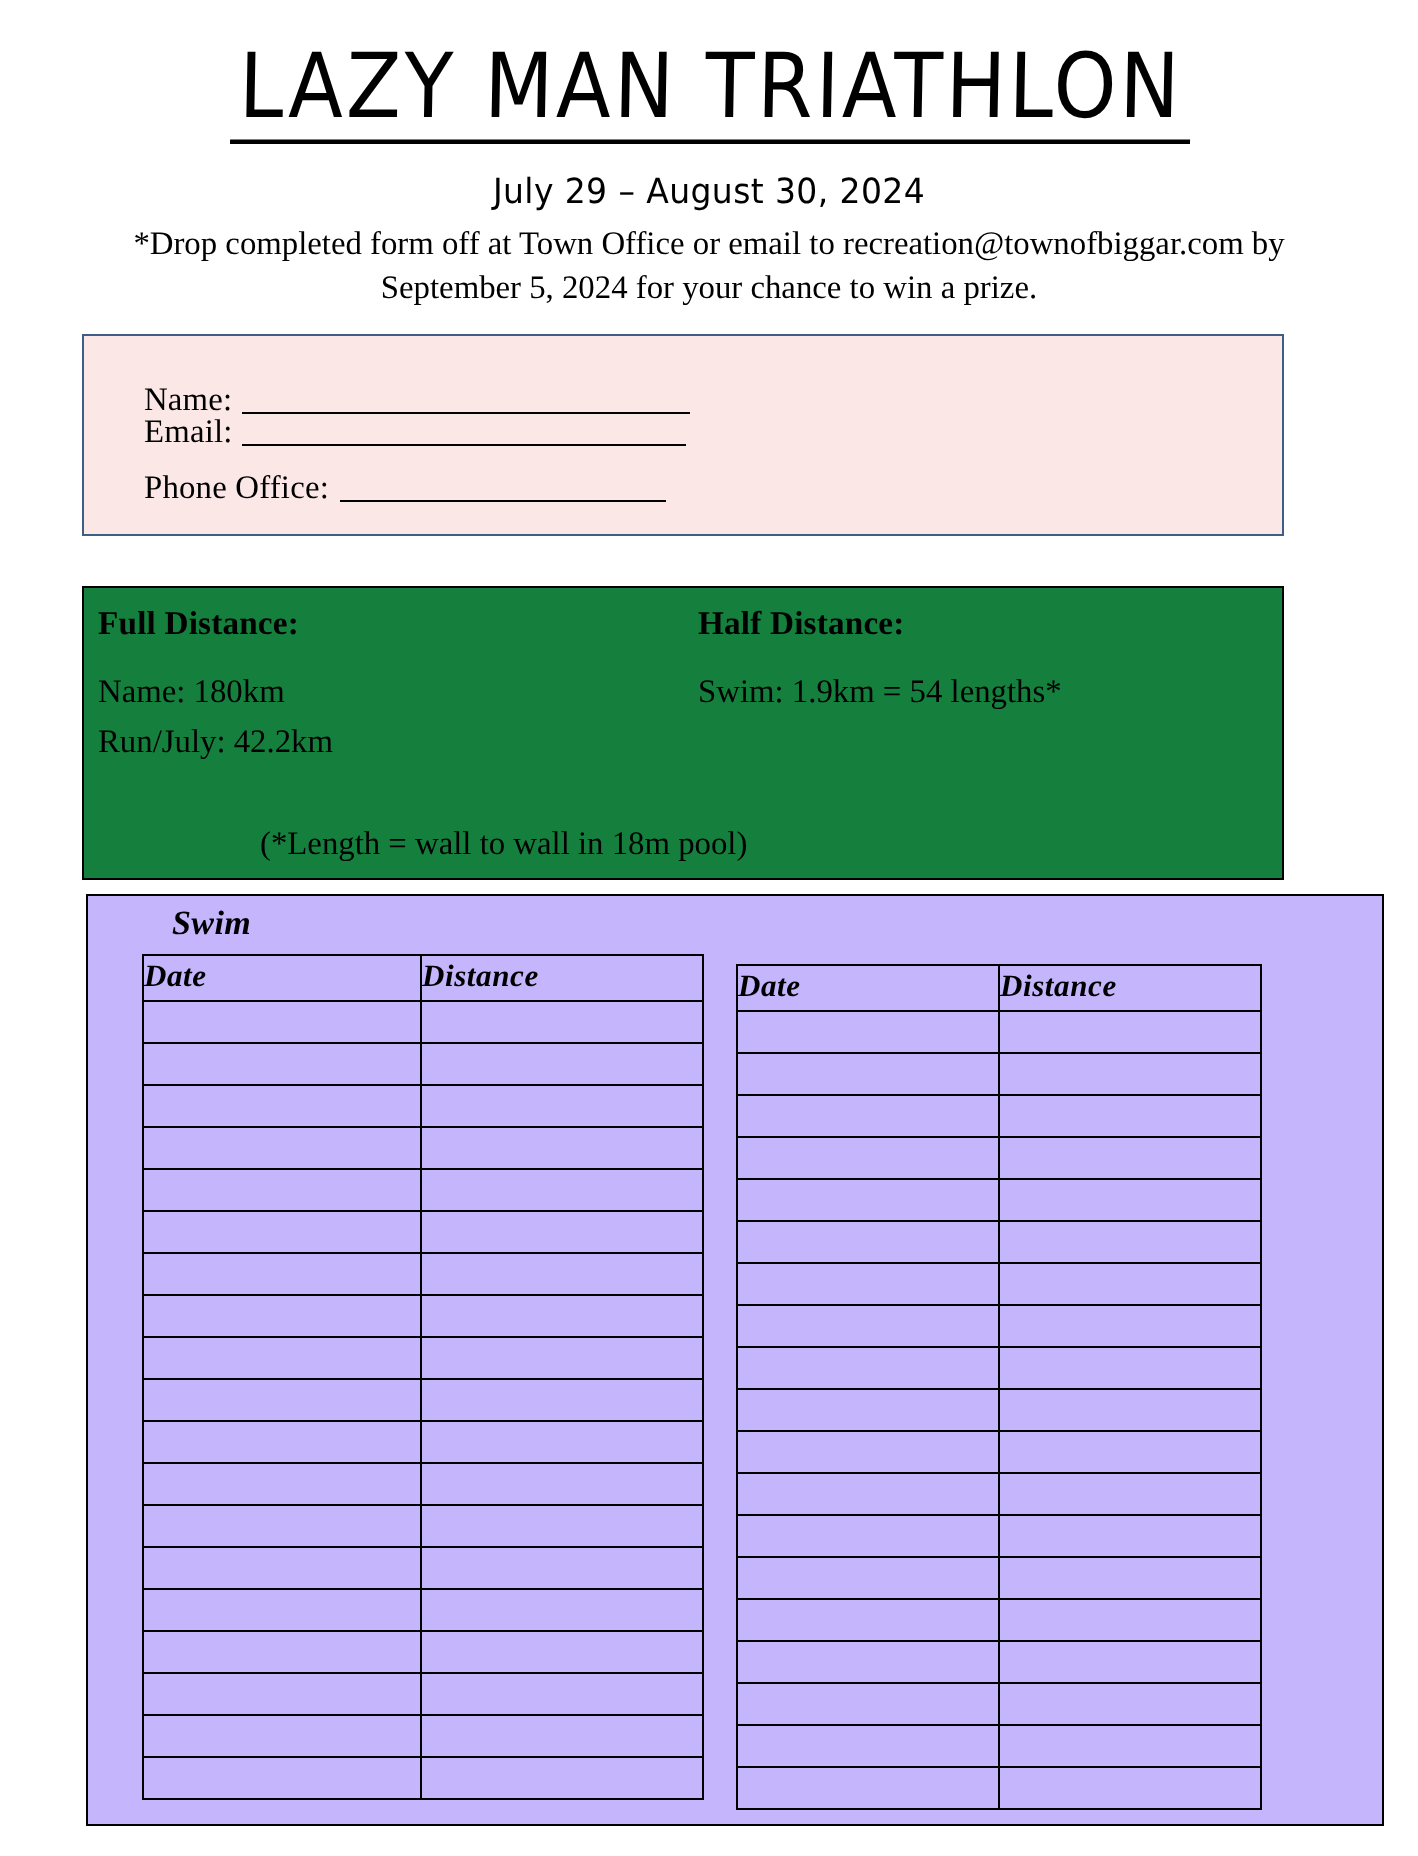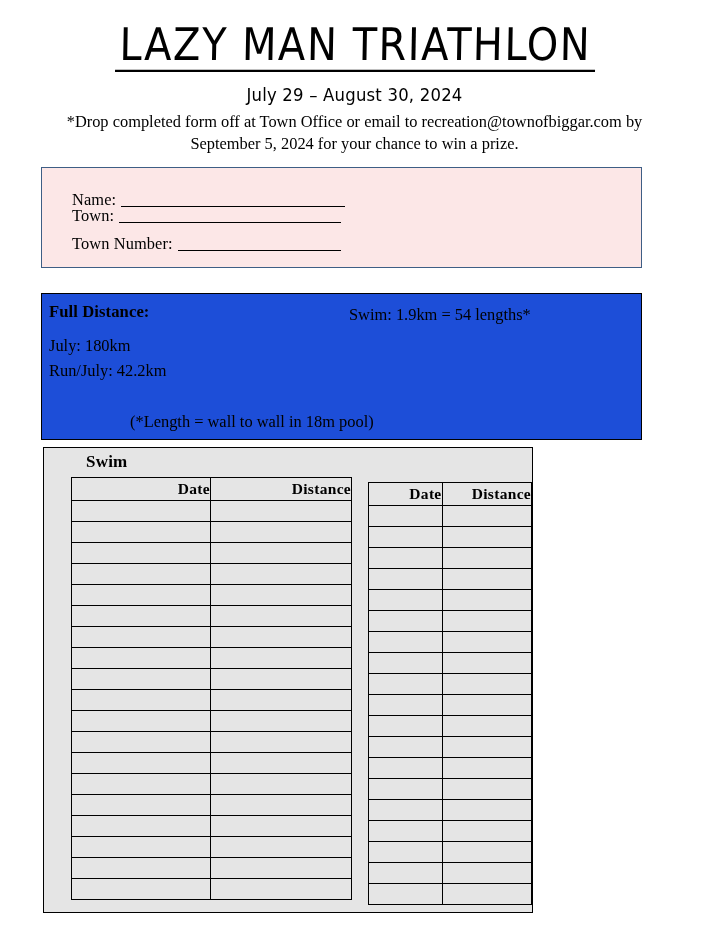--- a/index.html
+++ b/index.html
@@ -88,21 +88,21 @@
   #rule-email { width: 222px; }
   #rule-phone { width: 163px; }
 
   
   #distance-box {
     position: absolute;
     left: 41px;
     top: 293px;
     width: 601px;
     height: 147px;
-    background: #1d4ed8;
+    background: #15803d;
     border: 1.6px solid #000;
   }
   .dist-col {
     position: absolute;
     top: 8px;
   }
   #dist-col-full { left: 7px; }
   #dist-col-half { left: 307px; }
   .dist-heading {
     font-size: 16.6px;
@@ -121,24 +121,25 @@
     top: 118px;
     font-size: 16.4px;
     white-space: nowrap;
   }
 
   
   #log-box {
     position: absolute;
     left: 43px;
     top: 447px;
-    width: 490px;
+    width: 649px;
     height: 466px;
-    background: #e5e5e5;
+    background: #c4b5fd;
     border: 1.8px solid #000;
+    font-style: italic;
   }
   #log-section-title {
     position: absolute;
     left: 42px;
     top: 4px;
     font-size: 17px;
     font-weight: bold;
     letter-spacing: 0.2px;
   }
   .log-table {
@@ -149,21 +150,21 @@
   .log-table td, .log-table th {
     border: 1.1px solid #000;
     padding: 0;
     background: transparent;
   }
   .log-table th {
     font-size: 15.5px;
     font-weight: bold;
     height: 22px;
     line-height: 22px;
-    text-align: right;
+    text-align: left;
     letter-spacing: 0.3px;
   }
   .log-table td {
     height: 21px;
   }
 
   #log-table-left {
     left: 27px;
     top: 29px;
   }
@@ -187,38 +188,39 @@
 
 <div id="instruction-block">*Drop completed form off at Town Office or email to recreation@townofbiggar.com by September 5, 2024 for your chance to win a prize.</div>
 
 <div id="contact-box">
 
   <div class="contact-row" id="contact-row-name">
     <span>Name:</span><span class="field-rule" id="rule-name"></span>
   </div>
 
   <div class="contact-row" id="contact-row-email">
-    <span>Town:</span><span class="field-rule" id="rule-email"></span>
+    <span>Email:</span><span class="field-rule" id="rule-email"></span>
   </div>
 
   <div class="contact-row" id="contact-row-phone">
-    <span>Town Number:</span><span class="field-rule" id="rule-phone"></span>
+    <span>Phone Office:</span><span class="field-rule" id="rule-phone"></span>
   </div>
 
 </div>
 
 <div id="distance-box">
 
   <div class="dist-col" id="dist-col-full">
     <div class="dist-heading">Full Distance:</div>
-    <div class="dist-line">July: 180km</div>
+    <div class="dist-line">Name: 180km</div>
     <div class="dist-line">Run/July: 42.2km</div>
   </div>
 
   <div class="dist-col" id="dist-col-half">
+    <div class="dist-heading">Half Distance:</div>
     <div class="dist-line">Swim: 1.9km = 54 lengths*</div>
   </div>
 
   <div id="pool-note">(*Length = wall to wall in 18m pool)</div>
 
 </div>
 
 <div id="log-box">
 
   <div id="log-section-title">Swim</div>

